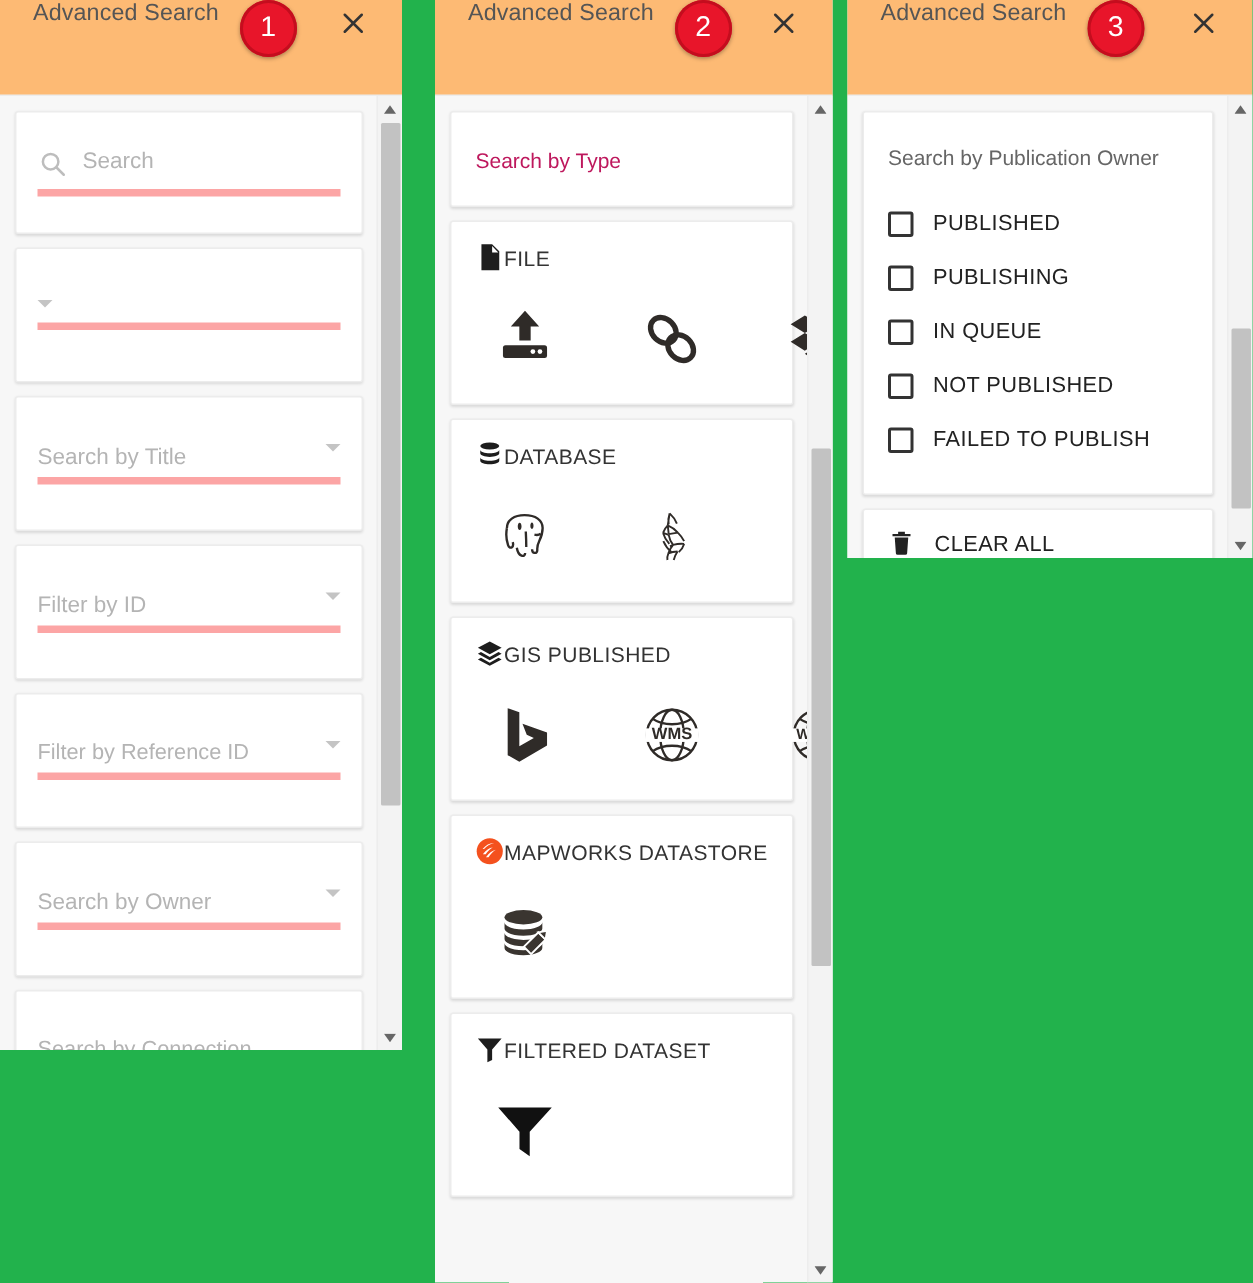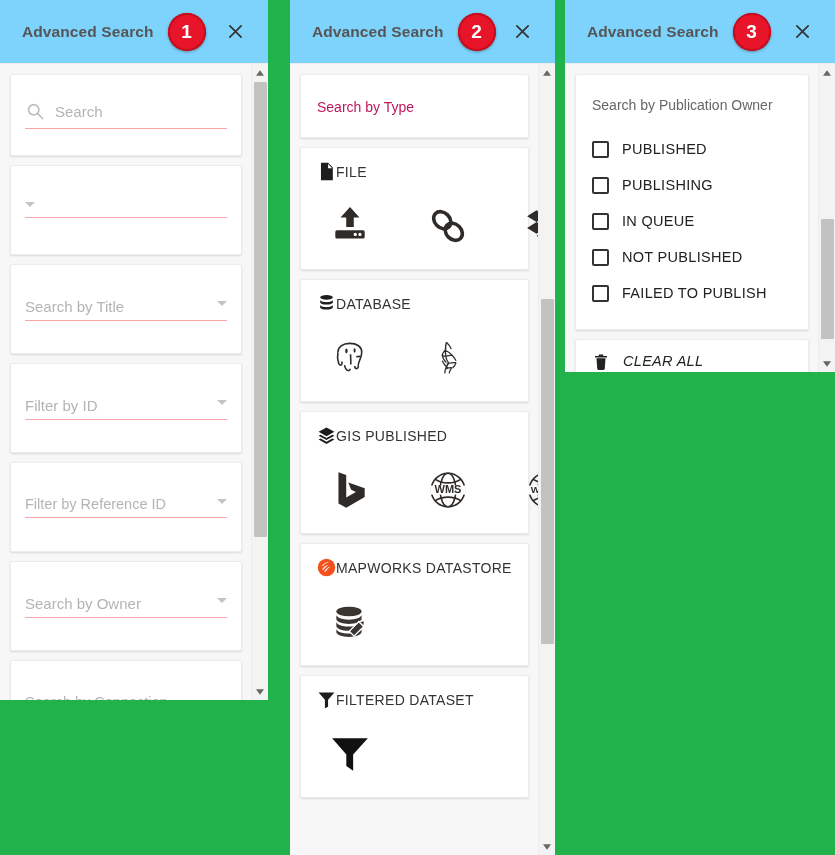--- a/index.html
+++ b/index.html
@@ -12,26 +12,25 @@
   .stage { position: relative; width: 835px; height: 855px; background: #22b24c; }
 
   
   .panel { position: absolute; top: 0; background: #fff; display: flex; flex-direction: column; }
   #panel-1 { left: 0;   width: 268px; height: 700px; }
   #panel-2 { left: 290px; width: 265px; height: 855px; }
   #panel-3 { left: 565px; width: 270px; height: 372px; }
 
   .panel-header {
     height: 64px; flex: 0 0 64px;
-    background: #7dd3fc;
+    background: #fdba74;
     border-bottom: 1px solid #ececec;
-    display: flex; align-items: center;
+    display: flex; align-items: flex-start;
     padding: 0 18px 0 22px;
     position: relative;
-    font-weight: bold;
   }
   .panel-title {
     font-size: 15.5px; color: #555; letter-spacing: .1px; white-space: nowrap;
   }
   .badge {
     width: 38px; height: 38px; border-radius: 50%;
     background: #e8152a;
     box-shadow: 0 0 0 2px #c40d1e inset, 0 1px 3px rgba(0,0,0,.35);
     color: #fff; font-size: 19px;
     display: flex; align-items: center; justify-content: center;
@@ -61,21 +60,21 @@
   
   .card {
     background: #fff; border: 1px solid #ececec; border-radius: 2px;
     box-shadow: 0 1px 2px rgba(0,0,0,.12);
     margin-bottom: 9px;
   }
 
   
   .field-card { height: 82px; padding: 0 14px; display: flex; flex-direction: column; justify-content: center; }
   .field-card.tall { height: 90px; }
-  .field-row { display: flex; align-items: center; gap: 10px; border-bottom: 1px solid #fca5a5; padding-bottom: 5px; }
+  .field-row { display: flex; align-items: flex-start; gap: 10px; border-bottom: 5px solid #fca5a5; padding-bottom: 5px; }
   .field-ph { font-size: 15px; color: #b4b4b4; flex: 1 1 auto; white-space: nowrap; }
   .field-ph.small { font-size: 14.5px; }
   .search-ico { width: 20px; height: 20px; flex: 0 0 20px; margin-bottom: 1px; }
   .search-ico svg { width: 20px; height: 20px; display: block; }
   .caret { width: 0; height: 0; border-left: 5px solid transparent; border-right: 5px solid transparent;
            border-top: 5px solid #c4c4c4; margin-bottom: 5px; flex: 0 0 10px; }
   .search-field .field-row { padding-bottom: 6px; }
 
   
   .sec-head { font-size: 14px; color: #be185d; padding: 24px 16px 22px; }
@@ -87,21 +86,21 @@
   .type-icons { display: flex; gap: 56px; padding: 24px 0 4px 12px; }
   .type-icons .bico { width: 42px; height: 42px; display: flex; align-items: center; justify-content: center; cursor: pointer; }
   .type-icons .bico svg { display: block; }
 
   
   .pub-card { padding: 22px 16px 18px; }
   .pub-head { font-size: 14px; color: #666; margin-bottom: 18px; }
   .cb-row { display: flex; align-items: center; gap: 13px; height: 36px; cursor: pointer; }
   .cb-box { width: 17px; height: 17px; border: 2px solid #333; border-radius: 2px; flex: 0 0 17px; background: #fff; }
   .cb-label { font-size: 14.5px; color: #222; letter-spacing: .3px; }
-  .clear-card { padding: 13px 16px; display: flex; align-items: flex-start; gap: 13px; cursor: pointer; font-style: italic; }
+  .clear-card { padding: 13px 16px; display: flex; align-items: flex-end; gap: 13px; cursor: pointer; }
   .clear-card .tico { width: 18px; height: 18px; flex: 0 0 18px; }
   .clear-card .tico svg { width: 18px; height: 18px; display: block; }
   .clear-label { font-size: 14.5px; color: #222; letter-spacing: .3px; }
 </style>
 </head>
 <body>
 
 <div class="stage">
 
   <div class="panel" id="panel-1">

